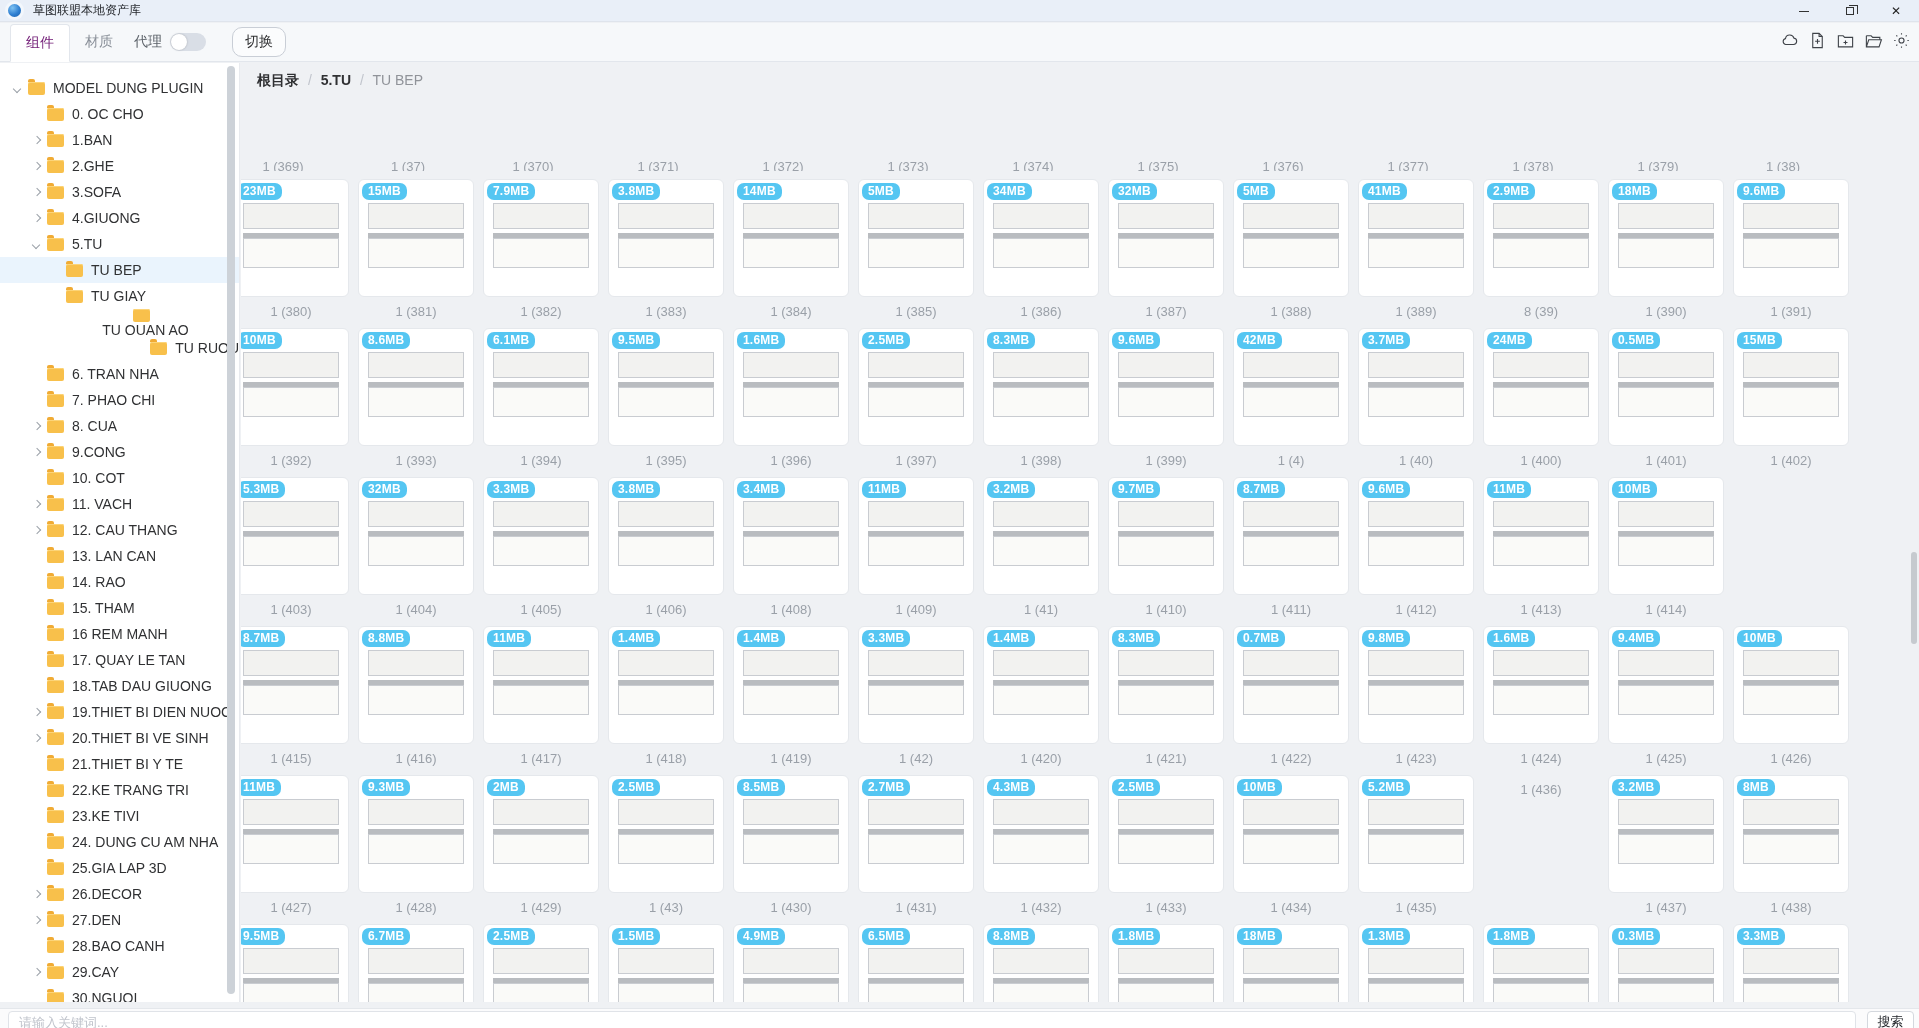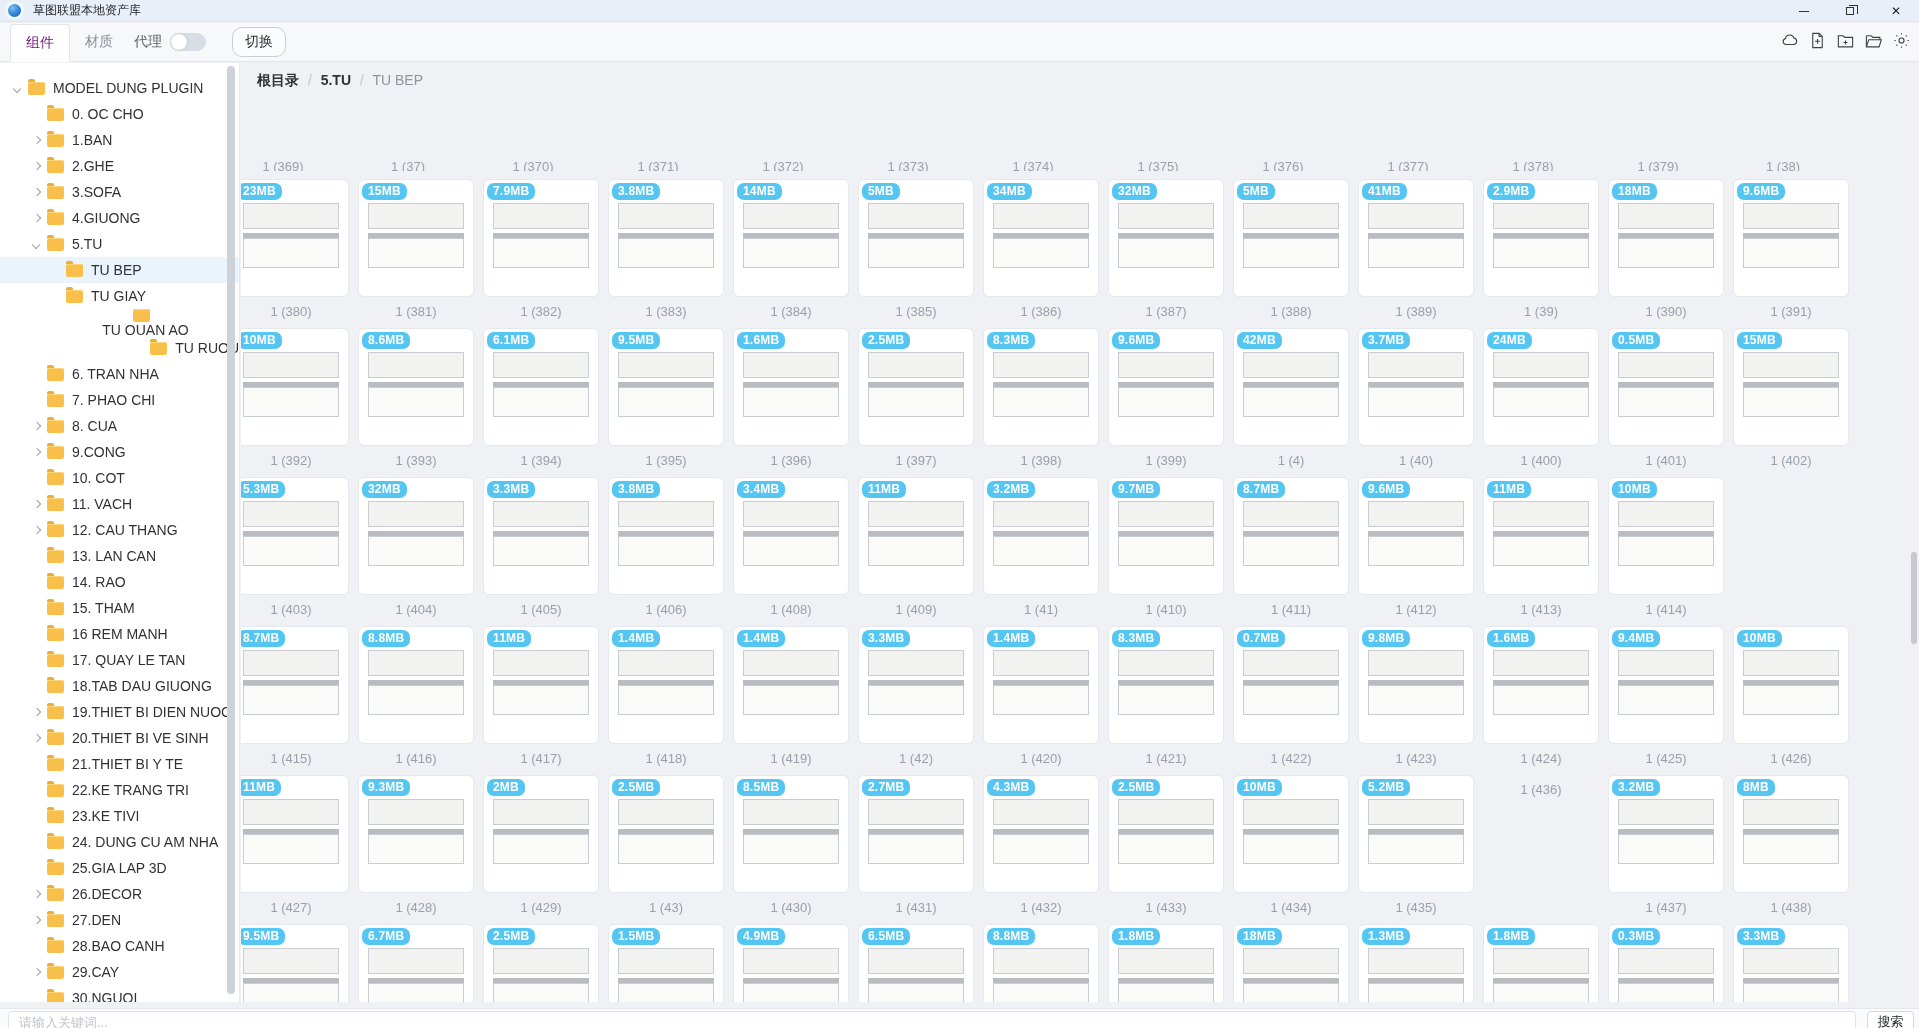--- a/index.html
+++ b/index.html
@@ -444,21 +444,21 @@
         </div>
         <div class="cell">
           <div class="card">
             <div class="thumb">
               <div style="position: absolute; left: 8%; top: 20%; width: 84%; height: 22%; border: 1px solid rgb(201, 204, 209); background: rgb(242, 242, 240);"></div>
               <div style="position: absolute; left: 8%; top: 46%; width: 84%; height: 4%; background: rgb(185, 188, 192);"></div>
               <div style="position: absolute; left: 8%; top: 50%; width: 84%; height: 26%; border: 1px solid rgb(201, 204, 209); background: rgb(250, 250, 248);"></div>
             </div>
             <span class="badge">2.9MB</span>
           </div>
-          <div class="cap">1 (39)</div>
+          <div class="cap">8 (39)</div>
         </div>
         <div class="cell">
           <div class="card">
             <div class="thumb">
               <div style="position: absolute; left: 8%; top: 20%; width: 84%; height: 22%; border: 1px solid rgb(201, 204, 209); background: rgb(242, 242, 240);"></div>
               <div style="position: absolute; left: 8%; top: 46%; width: 84%; height: 4%; background: rgb(185, 188, 192);"></div>
               <div style="position: absolute; left: 8%; top: 50%; width: 84%; height: 26%; border: 1px solid rgb(201, 204, 209); background: rgb(250, 250, 248);"></div>
             </div>
             <span class="badge">18MB</span>
           </div>

